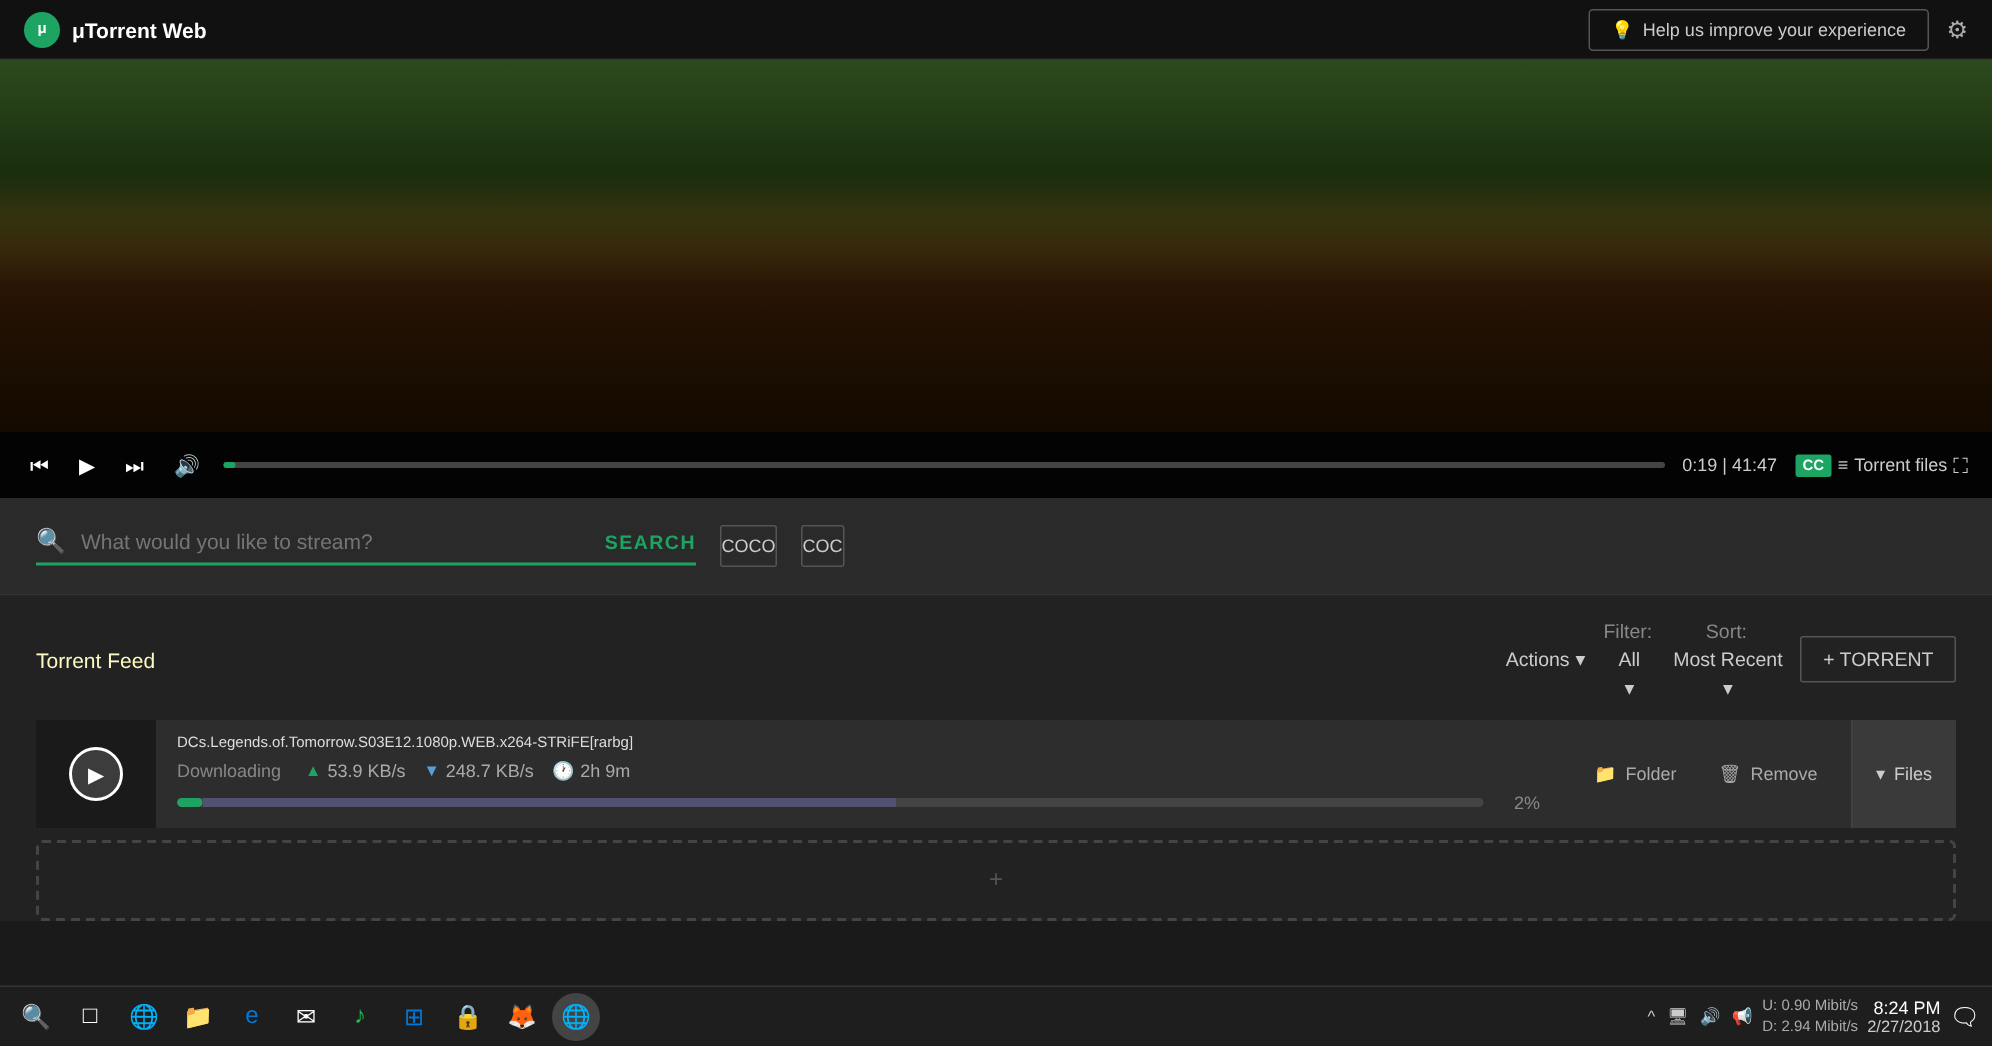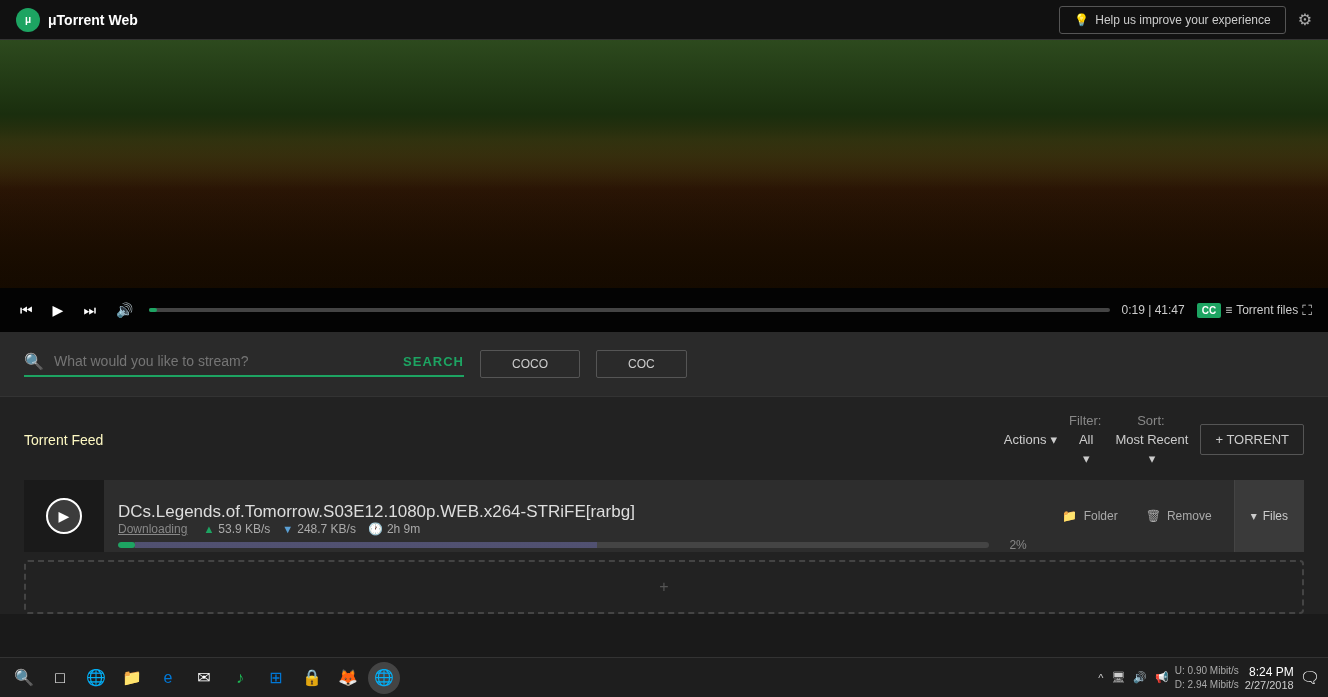--- a/index.html
+++ b/index.html
@@ -120,21 +120,21 @@
       color: #1da462;
       font-size: 13px;
       font-weight: bold;
       cursor: pointer;
       letter-spacing: 1px;
     }
     .tag-btn {
       background: transparent;
       border: 1px solid #555;
       color: #ccc;
-      padding: 6px 31px;
+      padding: 6px 0;
       font-size: 12px;
       cursor: pointer;
       border-radius: 2px;
     }
 
     
     .feed-section {
       background: #222;
       padding: 0 24px;
       flex: 1;
@@ -210,27 +210,27 @@
       font-size: 14px;
       color: #fff;
     }
     .torrent-info {
       flex: 1;
       padding: 10px 14px;
       display: flex;
       flex-direction: column;
       justify-content: space-between;
     }
-    .torrent-name { font-size: 17px; color: #ddd; font-weight: 500; margin-top: 12px; }
+    .torrent-name { font-size: 10px; color: #ddd; font-weight: 500; }
     .torrent-meta {
       display: flex;
       align-items: center;
       gap: 0;
     }
-    .meta-status { font-size: 12px; color: #888; margin-right: 16px; text-decoration: underline; }
+    .meta-status { font-size: 12px; color: #888; margin-right: 16px; }
     .meta-up { font-size: 12px; color: #aaa; display: flex; align-items: center; gap: 4px; margin-right: 12px; }
     .meta-down { font-size: 12px; color: #aaa; display: flex; align-items: center; gap: 4px; margin-right: 12px; }
     .meta-time { font-size: 12px; color: #aaa; display: flex; align-items: center; gap: 4px; }
     .arrow-up { color: #1da462; font-size: 11px; }
     .arrow-down { color: #5a9fd4; font-size: 11px; }
     .progress-row {
       display: flex;
       align-items: center;
       gap: 8px;
       margin-top: 2px;

